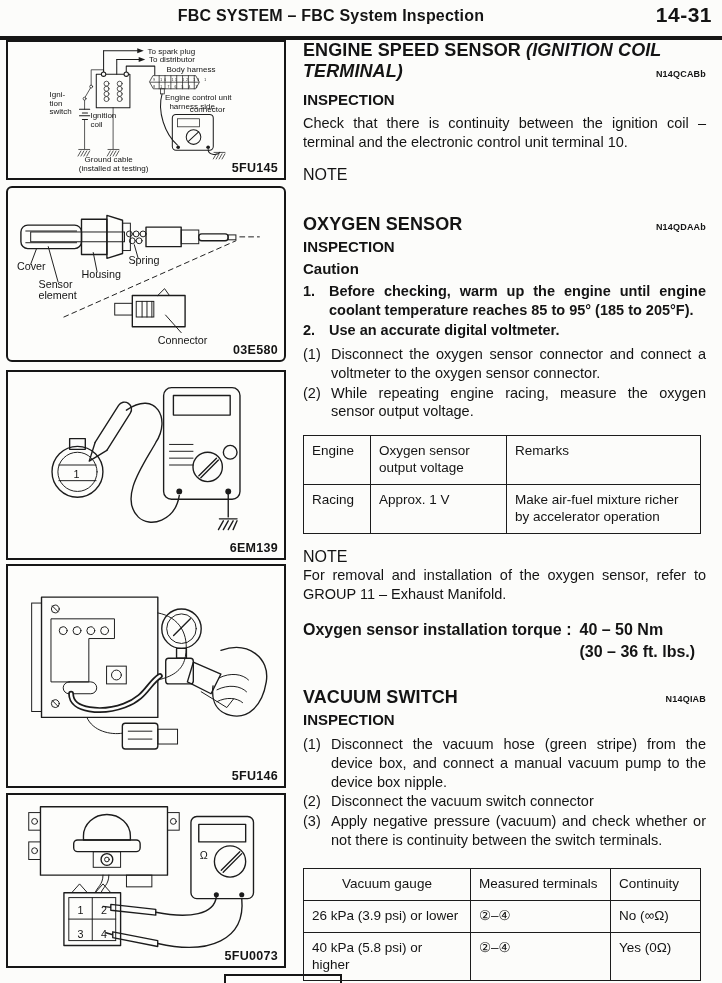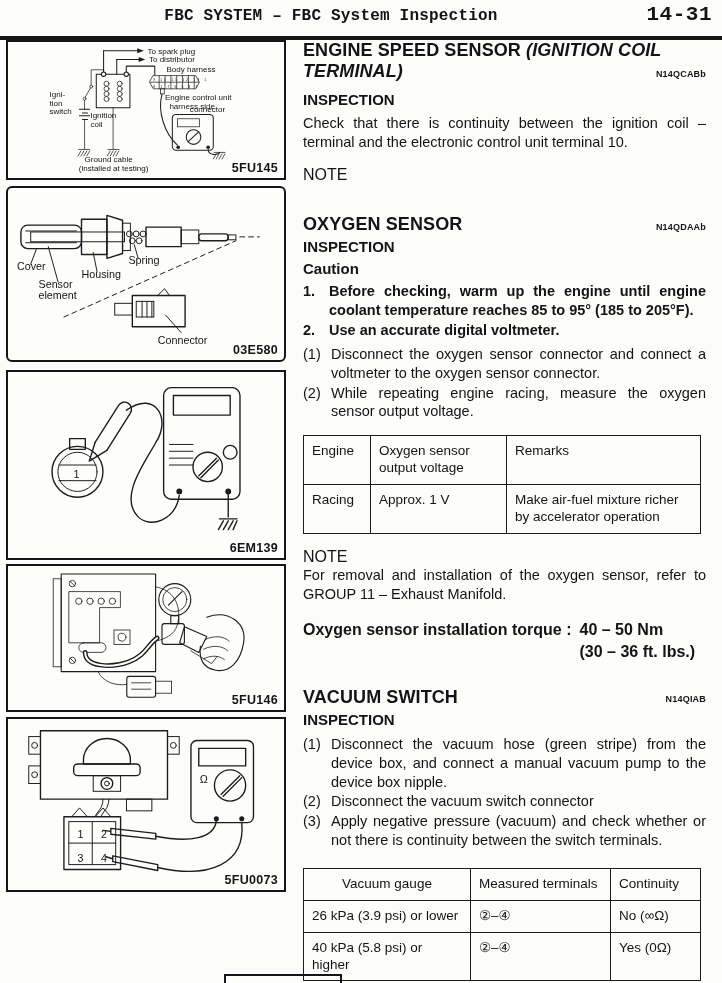--- a/index.html
+++ b/index.html
@@ -4,31 +4,31 @@
 <style>
   * { margin:0; padding:0; box-sizing:border-box; }
   html,body { width:722px; height:983px; }
   body {
     position:relative; overflow:hidden;
     background:#fcfcfa; color:#141414;
     font-family:"Liberation Sans", sans-serif;
     -webkit-font-smoothing:antialiased;
   }
   
-  .page-header { position:absolute; top:0; left:0; right:0; height:40px; border-bottom:4px solid #161616;font-family:Liberation Mono, monospace; }
+  .page-header { position:absolute; top:0; left:0; right:0; height:40px; border-bottom:4px solid #161616; }
   .header-title { position:absolute; left:0; right:60px; top:7px; text-align:center; font-weight:700; font-size:16px; letter-spacing:0.2px; }
   .page-number { position:absolute; right:10px; top:3px; font-weight:700; font-size:21px; letter-spacing:0.5px; }
 
   
   .left-col { position:absolute; left:6px; top:40px; width:280px; }
   .figure { position:relative; border:2px solid #161616; background:#fdfdfb; }
   .fig1 { height:140px; margin-bottom:6px; }
   .fig2 { height:176px; margin-bottom:8px;border-radius:6px; }
   .fig3 { height:190px; margin-bottom:4px; }
-  .fig4 { height:148px; margin-bottom:5px; }
+  .fig4 { height:224px; margin-bottom:5px; }
   .fig5 { height:175px; }
   .figure svg { position:absolute; inset:0; width:100%; height:100%; }
   .fig-code { position:absolute; right:6px; bottom:3px; font-weight:700; font-size:12.5px; letter-spacing:0.3px; }
   .ln { stroke:#1c1c1c; stroke-width:1.4; fill:none; stroke-linecap:round; stroke-linejoin:round; }
   .lt { stroke:#1c1c1c; stroke-width:1; fill:none; stroke-linecap:round; }
   .fl { fill:#1c1c1c; stroke:none; }
   .whfill { fill:#fdfdfb; }
   .dash { stroke-dasharray:5 4; }
   svg text { font-family:"Liberation Sans", sans-serif; fill:#141414; font-size:11px; }
   .tiny { font-size:4.6px; letter-spacing:2.9px; }

